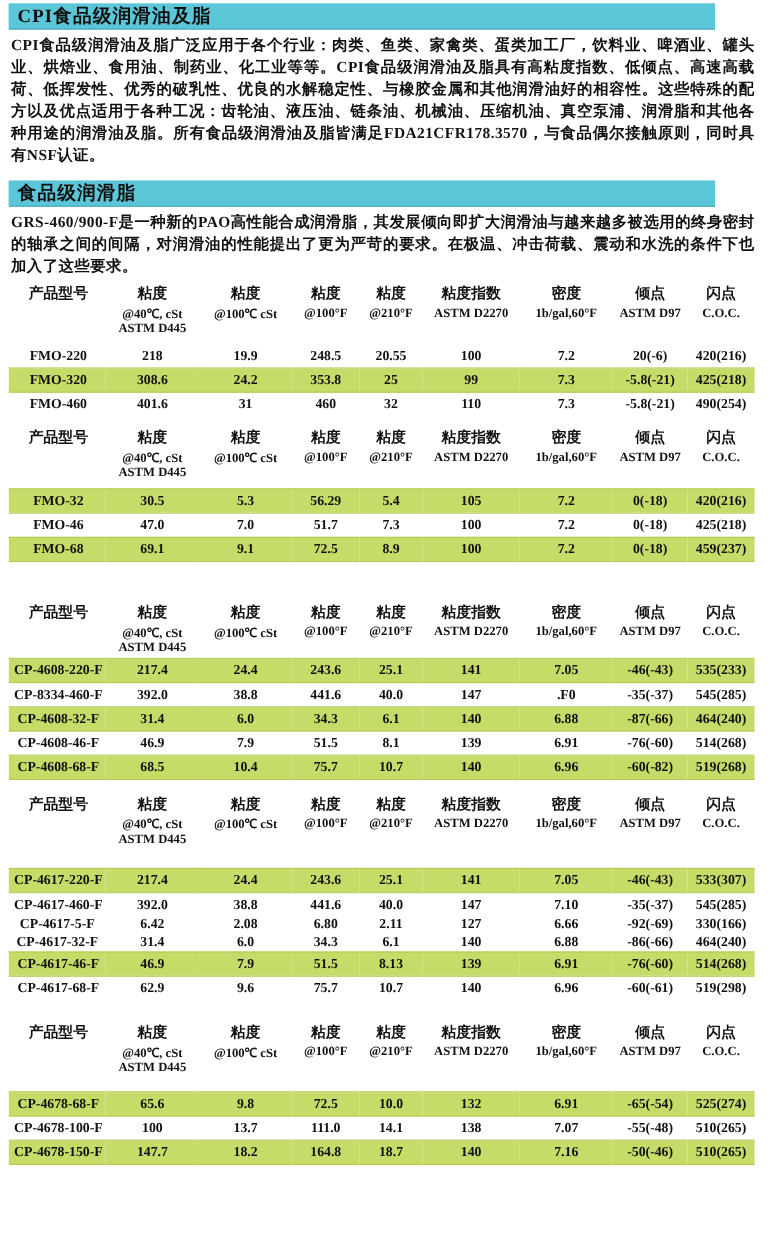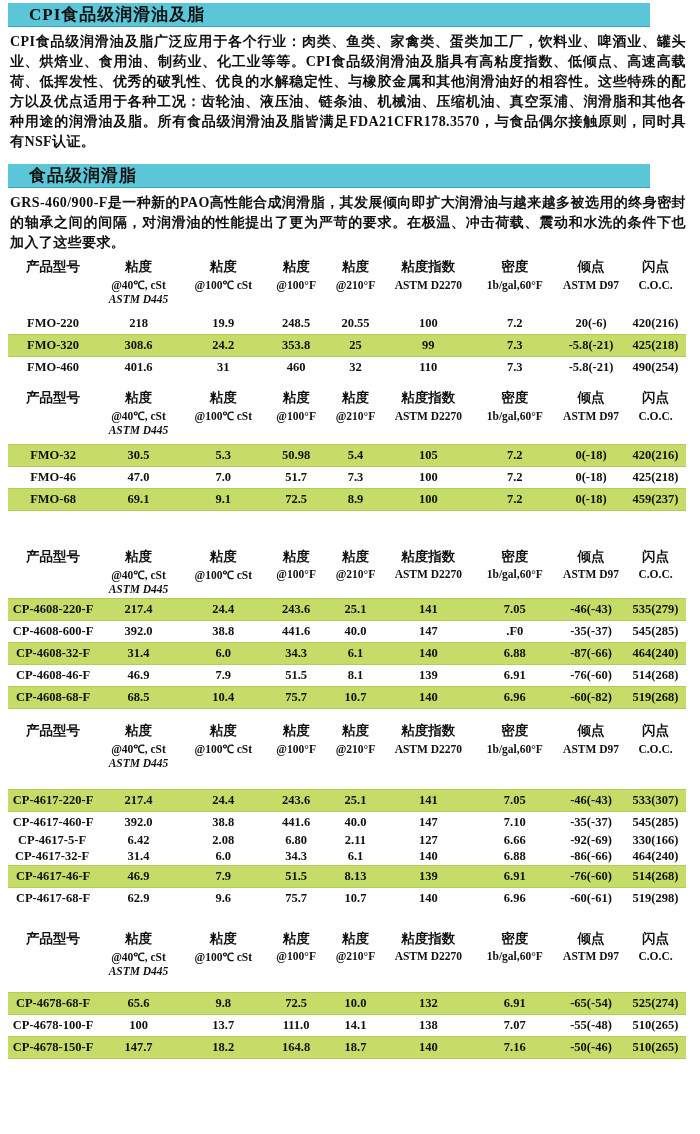--- a/index.html
+++ b/index.html
@@ -5,21 +5,21 @@
   :root { --cyan:#5bc6d8; --cyan-edge:#3aa2b8; --green:#c6dc69; --green-edge:#b2cc55; --ink:#111111; }
   * { box-sizing:border-box; }
   html,body { margin:0; padding:0; }
   body {
     width:700px; height:1134px; background:#ffffff; color:var(--ink);
     font-family:"Liberation Serif", serif; font-weight:bold; overflow:hidden;
   }
   .page { padding:3px 14px 0 8px; }
   .band {
     background:var(--cyan); height:23px; line-height:23px;
-    margin-right:36px; padding-left:21px;
+    margin-right:36px; padding-left:8px;
     font-size:17px; letter-spacing:1px;
     box-shadow:0 1px 0 var(--cyan-edge);
   }
   .band-2 { margin-top:12px; }
   .para {
     font-size:14px; line-height:20px; text-align:justify;
     margin:6px 0 0 2px; letter-spacing:0.4px;
   }
   .para-1 { margin-bottom:12px; }
   .para-indent { text-indent:2em; margin-top:22px; }
@@ -27,21 +27,21 @@
   .ftable-1 { margin-top:2px; }
   .ftable-2 { margin-top:8px; }
   .ftable-3 { margin-top:34px; }
   .ftable-4 { margin-top:10px; }
   .ftable-5 { margin-top:18px; }
   col.c0{width:13%;} col.c1{width:12.5%;} col.c2{width:12.5%;} col.c3{width:9%;}
   col.c4{width:8.5%;} col.c5{width:13%;} col.c6{width:12.5%;} col.c7{width:10%;} col.c8{width:9%;}
   th, td { font-weight:bold; text-align:center; padding:3px 0; white-space:nowrap; }
   th.l1 { font-size:13.5px; padding:3px 0 0 0; }
   th.l2 { font-size:11.5px; padding:1px 0 0 0; }
-  th.l3 { font-size:11.5px; padding:1px 0 0 0;font-style:italic; }
+  th.l3 { font-size:11.5px; padding:1px 0 0 0; }
   th.prod, td.prod { text-align:center; padding-left:2px; }
   tr.hl td { background:var(--green); border-top:1px solid var(--green-edge); border-bottom:1px solid var(--green-edge); }
   tr.compact td { padding:0.5px 0; }
   tr.spacer td { padding:0; border:none; background:transparent; }
   .gap-sm tr.spacer td { height:8px; }
   .gap-xs tr.spacer td { height:4px; }
   .gap-lg tr.spacer td { height:20px; }
   .gap-md tr.spacer td { height:16px; }
   td { font-size:12.5px; }
 </style>
@@ -201,21 +201,21 @@
           </tr>
           <tr class="spacer">
             <td colspan="9"></td>
           </tr>
         </thead>
         <tbody>
           <tr class="hl">
             <td class="prod">FMO-32</td>
             <td>30.5</td>
             <td>5.3</td>
-            <td>50.98</td>
+            <td>56.29</td>
             <td>5.4</td>
             <td>105</td>
             <td>7.2</td>
             <td>0(-18)</td>
             <td>420(216)</td>
           </tr>
           <tr class="">
             <td class="prod">FMO-46</td>
             <td>47.0</td>
             <td>7.0</td>
@@ -295,24 +295,24 @@
         <tbody>
           <tr class="hl">
             <td class="prod">CP-4608-220-F</td>
             <td>217.4</td>
             <td>24.4</td>
             <td>243.6</td>
             <td>25.1</td>
             <td>141</td>
             <td>7.05</td>
             <td>-46(-43)</td>
-            <td>535(279)</td>
-          </tr>
-          <tr class="">
-            <td class="prod">CP-4608-600-F</td>
+            <td>535(233)</td>
+          </tr>
+          <tr class="">
+            <td class="prod">CP-8334-460-F</td>
             <td>392.0</td>
             <td>38.8</td>
             <td>441.6</td>
             <td>40.0</td>
             <td>147</td>
             <td>.F0</td>
             <td>-35(-37)</td>
             <td>545(285)</td>
           </tr>
           <tr class="hl">

